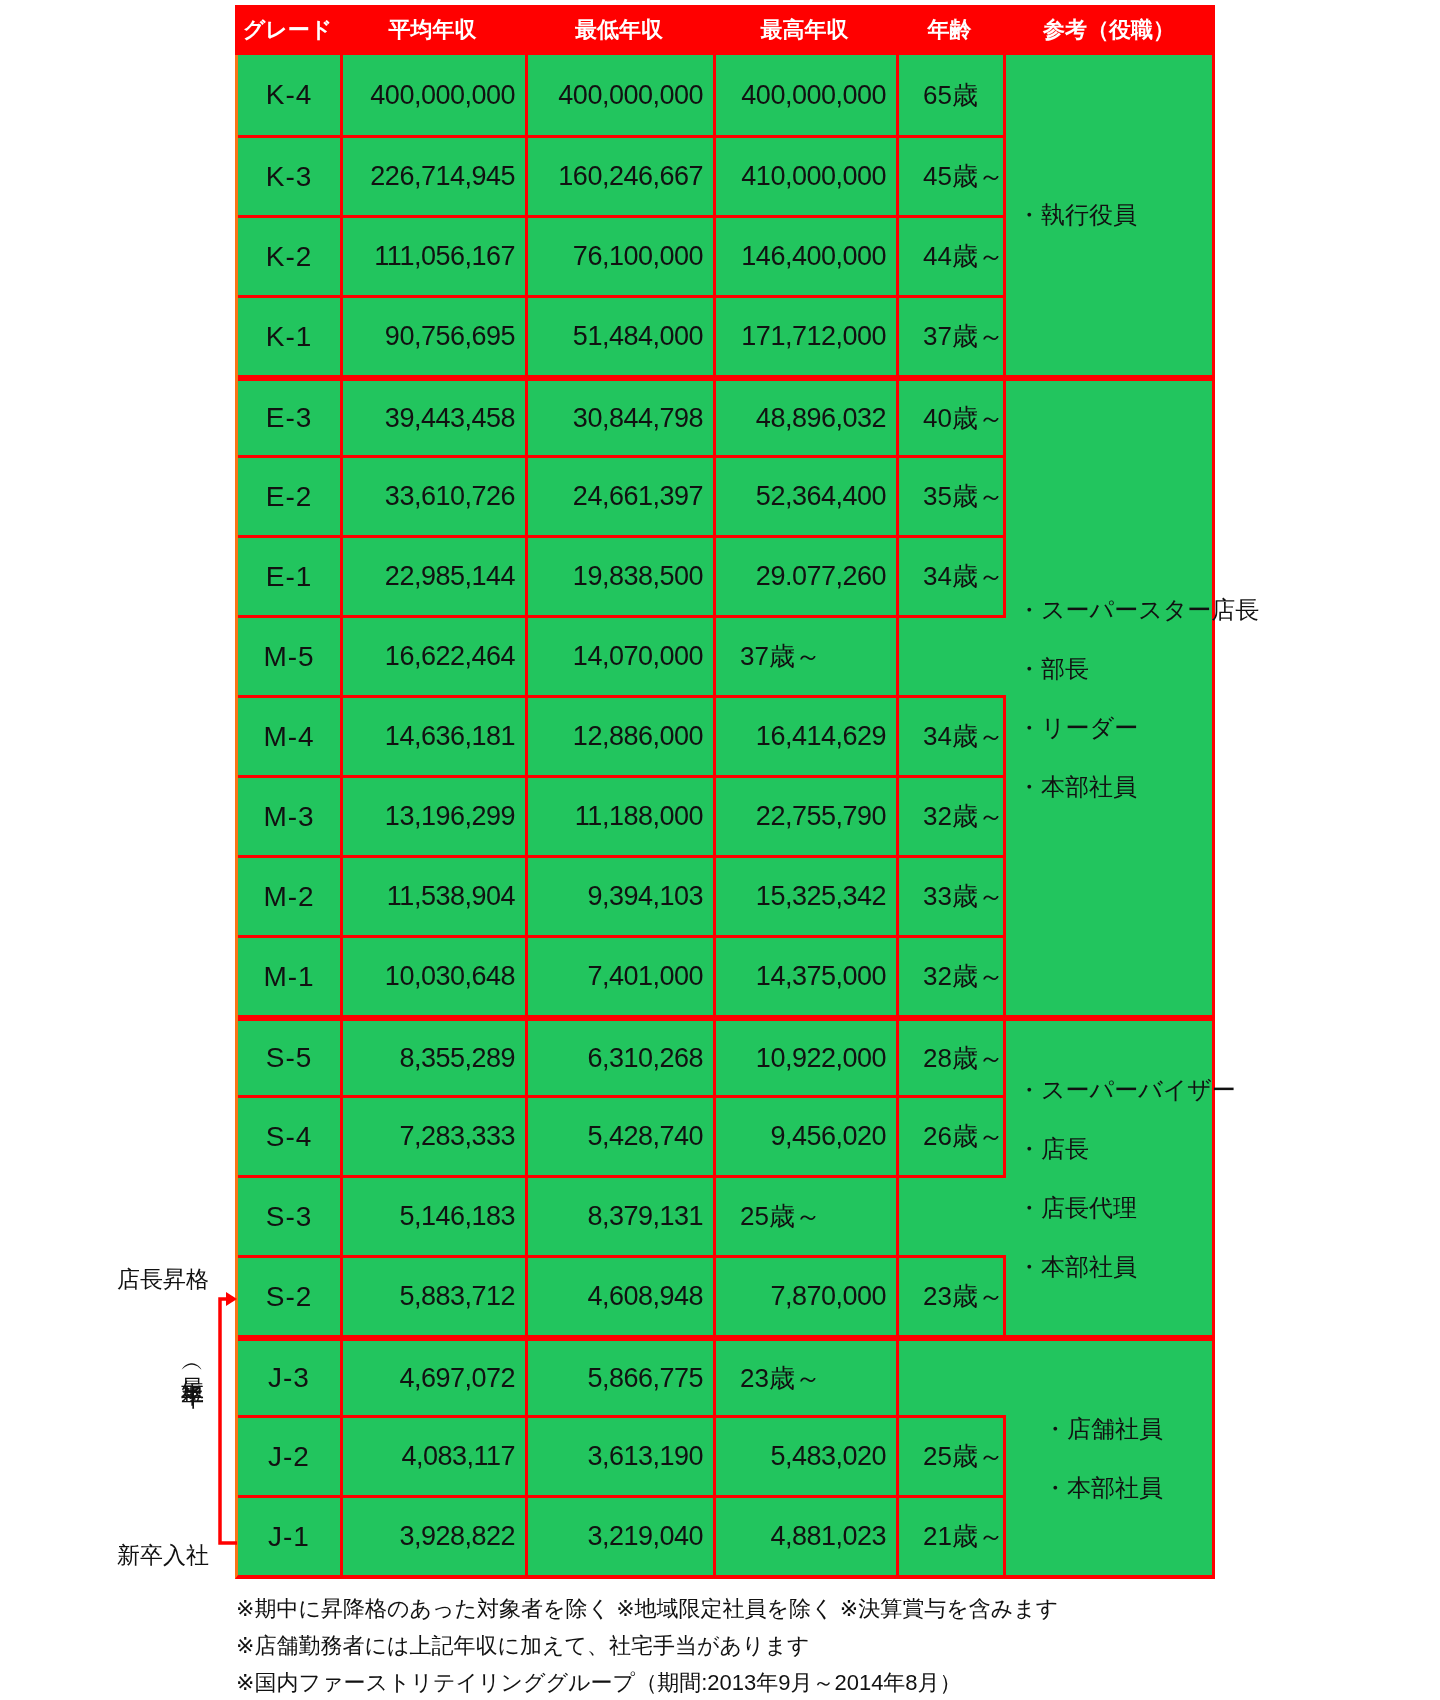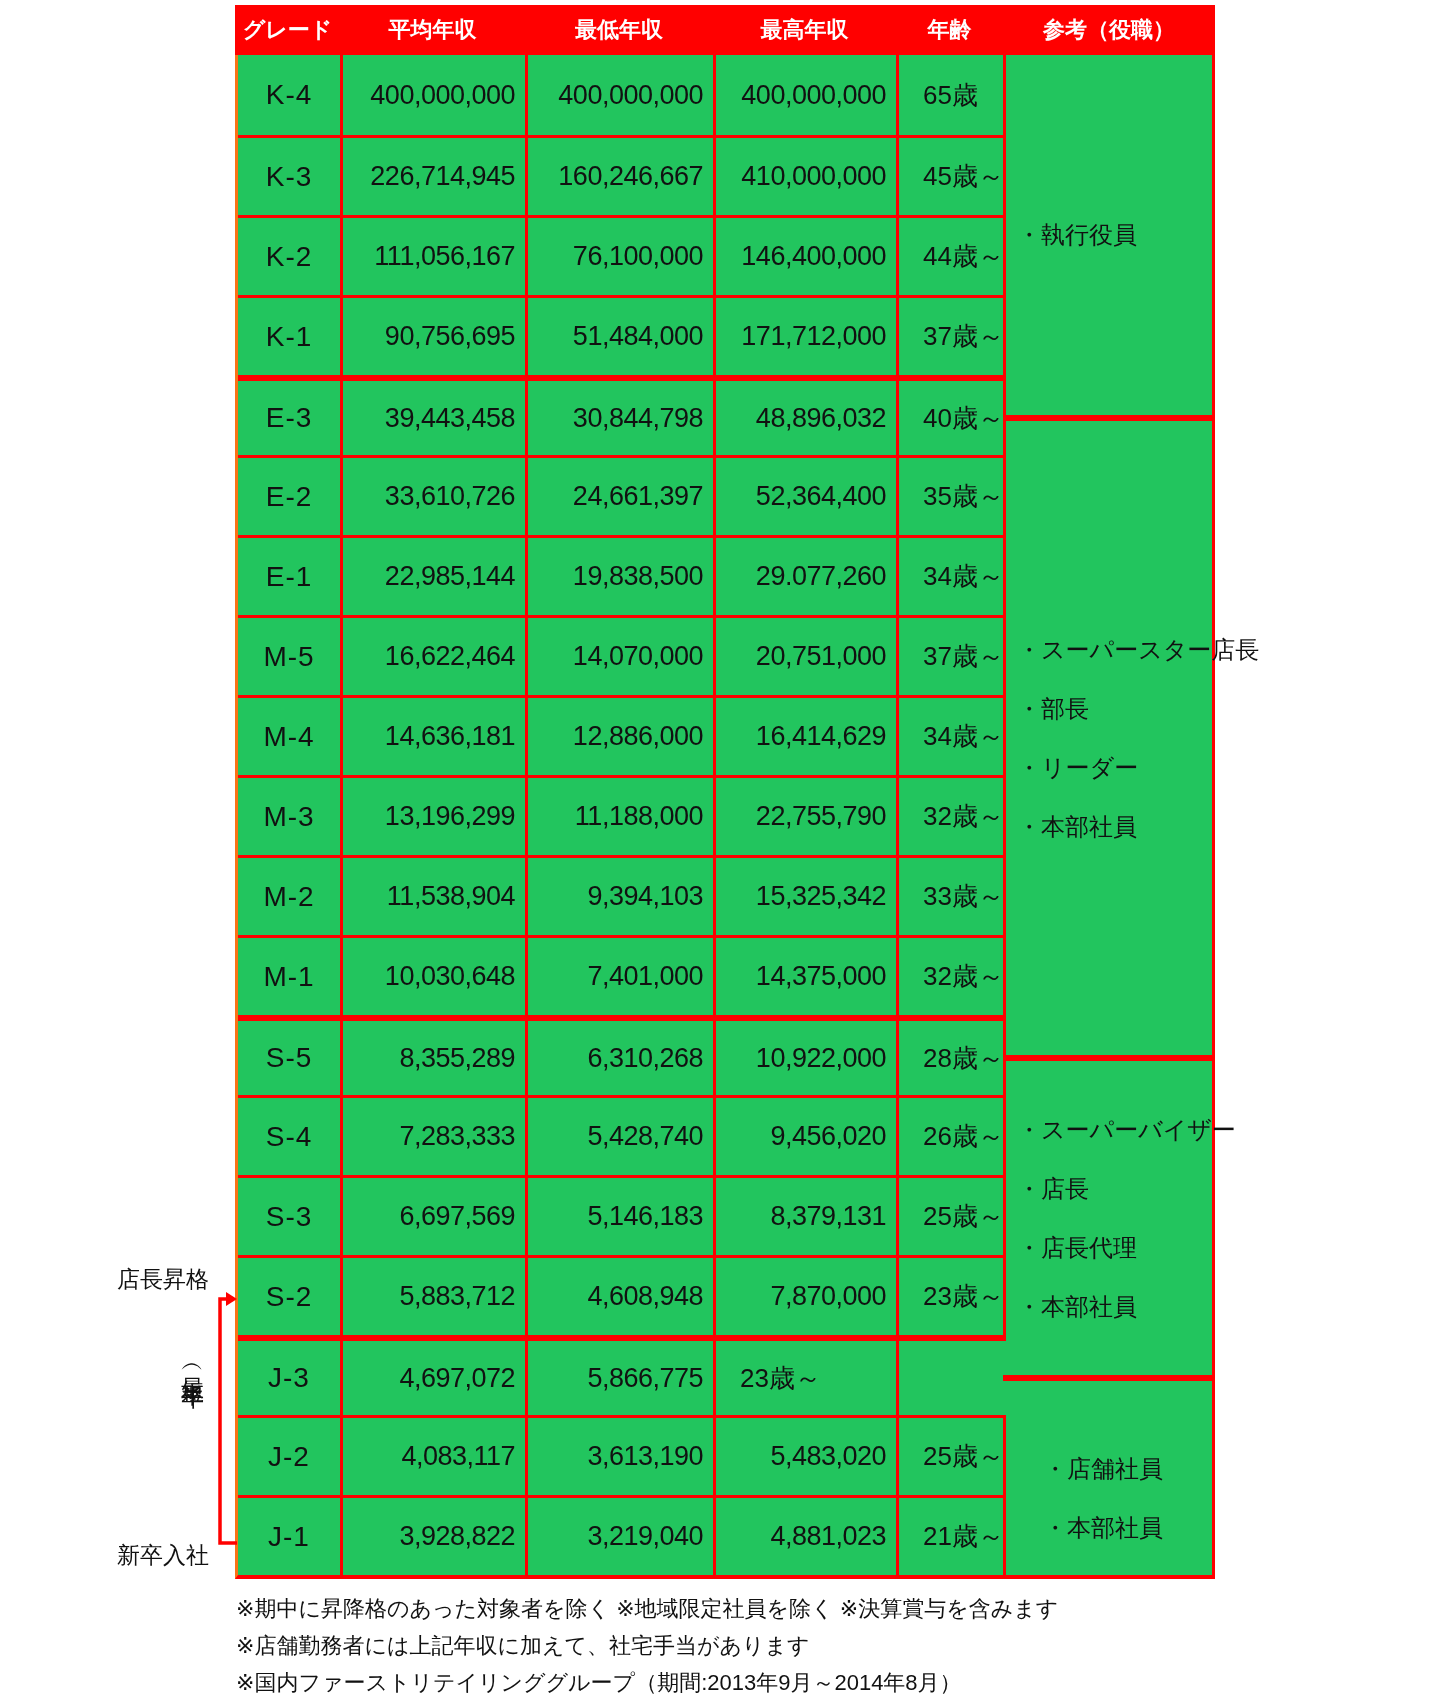--- a/index.html
+++ b/index.html
@@ -139,21 +139,20 @@
             <div class="cell grade">E-1</div>
             <div class="cell avg">22,985,144</div>
             <div class="cell min">19,838,500</div>
             <div class="cell max">29.077,260</div>
             <div class="cell age">34歳～</div>
           </div>
           <div class="row">
             <div class="cell grade">M-5</div>
             <div class="cell avg">16,622,464</div>
             <div class="cell min">14,070,000</div>
-            <div class="cell max">20,751,000</div>
             <div class="cell age">37歳～</div>
           </div>
           <div class="row">
             <div class="cell grade">M-4</div>
             <div class="cell avg">14,636,181</div>
             <div class="cell min">12,886,000</div>
             <div class="cell max">16,414,629</div>
             <div class="cell age">34歳～</div>
           </div>
           <div class="row">
@@ -186,21 +185,20 @@
           </div>
           <div class="row">
             <div class="cell grade">S-4</div>
             <div class="cell avg">7,283,333</div>
             <div class="cell min">5,428,740</div>
             <div class="cell max">9,456,020</div>
             <div class="cell age">26歳～</div>
           </div>
           <div class="row">
             <div class="cell grade">S-3</div>
-            <div class="cell avg">6,697,569</div>
             <div class="cell min">5,146,183</div>
             <div class="cell max">8,379,131</div>
             <div class="cell age">25歳～</div>
           </div>
           <div class="row">
             <div class="cell grade">S-2</div>
             <div class="cell avg">5,883,712</div>
             <div class="cell min">4,608,948</div>
             <div class="cell max">7,870,000</div>
             <div class="cell age">23歳～</div>
@@ -220,21 +218,21 @@
           </div>
           <div class="row">
             <div class="cell grade">J-1</div>
             <div class="cell avg">3,928,822</div>
             <div class="cell min">3,219,040</div>
             <div class="cell max">4,881,023</div>
             <div class="cell age">21歳～</div>
           </div>
         </div>
       <div class="ref-col">
-          <div class="ref-group" style="height: 360px;">
+          <div class="ref-group" style="height: 320px;">
             <div>・執行役員</div>
           </div>
           <div class="ref-group group-start" style="height: 640px;">
             <div>・スーパースター店長</div>
             <div>・部長</div>
             <div>・リーダー</div>
             <div>・本部社員</div>
           </div>
           <div class="ref-group group-start" style="height: 320px;">
             <div>・スーパーバイザー</div>

